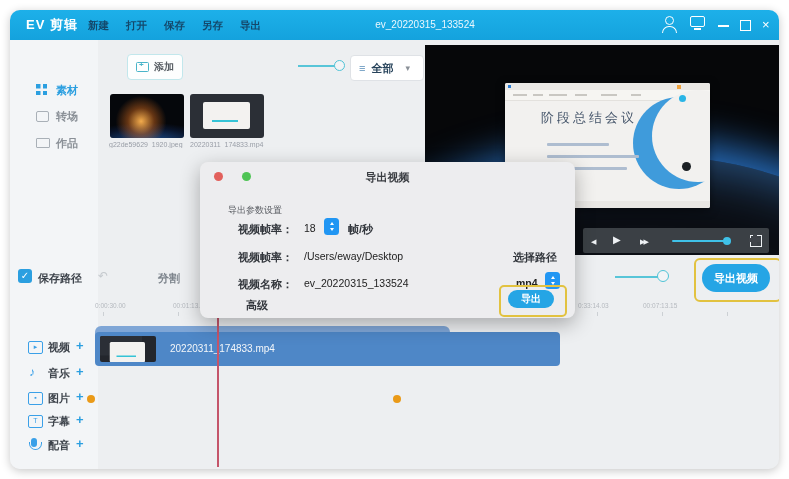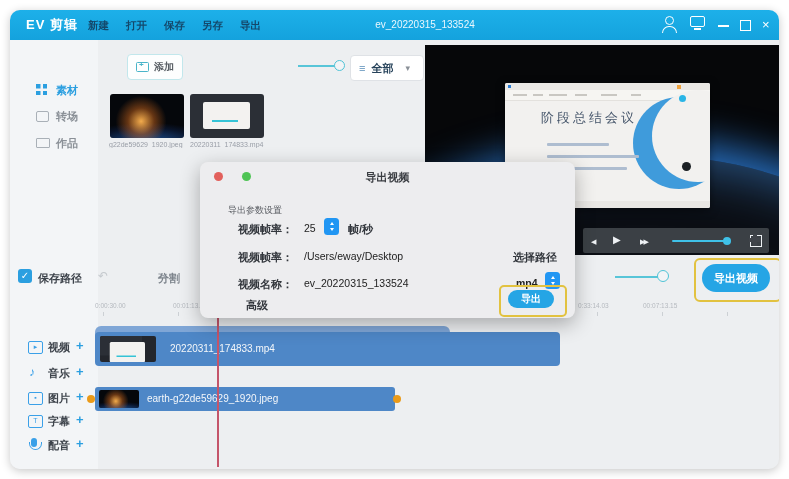--- a/index.html
+++ b/index.html
@@ -282,39 +282,33 @@
   <div class="clip-tab"></div>
   <div class="abs clip" style="left:85px;top:322px;width:465px;height:34px">
     <div class="clip-thumb" style="left:5px;top:4px;width:56px;height:26px">
       <div class="vid-mini" style="transform:scale(.75);transform-origin:0 0">
           <div class="mini-win"></div>
           <div class="mini-line"></div>
         </div>
     </div>
     <div class="clip-name" style="left:75px;top:11px">20220311_174833.mp4</div>
   </div>
-  <div class="abs clip" style="left:85px;top:377px;width:300px;height:24px;border-radius:3px">
-    <div class="clip-thumb" style="left:4px;top:3px;width:40px;height:18px">
-      <div class="earth-mini"></div>
-    </div>
-    <div class="clip-name" style="left:52px;top:6px">earth-g22de59629_1920.jpeg</div>
-  </div>
   <div class="orange-dot" style="left:77px;top:385px"></div>
   <div class="orange-dot" style="left:383px;top:385px"></div>
 
   <div class="abs" id="playhead"></div>
 
   <div class="abs" id="dialog">
     <span class="light" style="left:14px;background:#e2605c"></span>
     <span class="light" style="left:42px;background:#4fc455"></span>
     <div class="dlg-title">导出视频</div>
     <div class="dlg-section">导出参数设置</div>
 
     <span class="dlg-label" style="left:38px;top:60px">视频帧率：</span>
-    <span class="dlg-value" style="left:104px;top:60px">25</span>
+    <span class="dlg-value" style="left:104px;top:60px">18</span>
     <span class="stepper" style="left:124px;top:56px">
       <span class="tri-up"></span>
       <span class="tri-dn"></span>
     </span>
     <span class="dlg-label" style="left:148px;top:60px">帧/秒</span>
 
     <span class="dlg-label" style="left:38px;top:88px">视频帧率：</span>
     <span class="dlg-value" style="left:104px;top:88px">/Users/eway/Desktop</span>
     <span class="dlg-label" style="left:313px;top:88px">选择路径</span>
 

